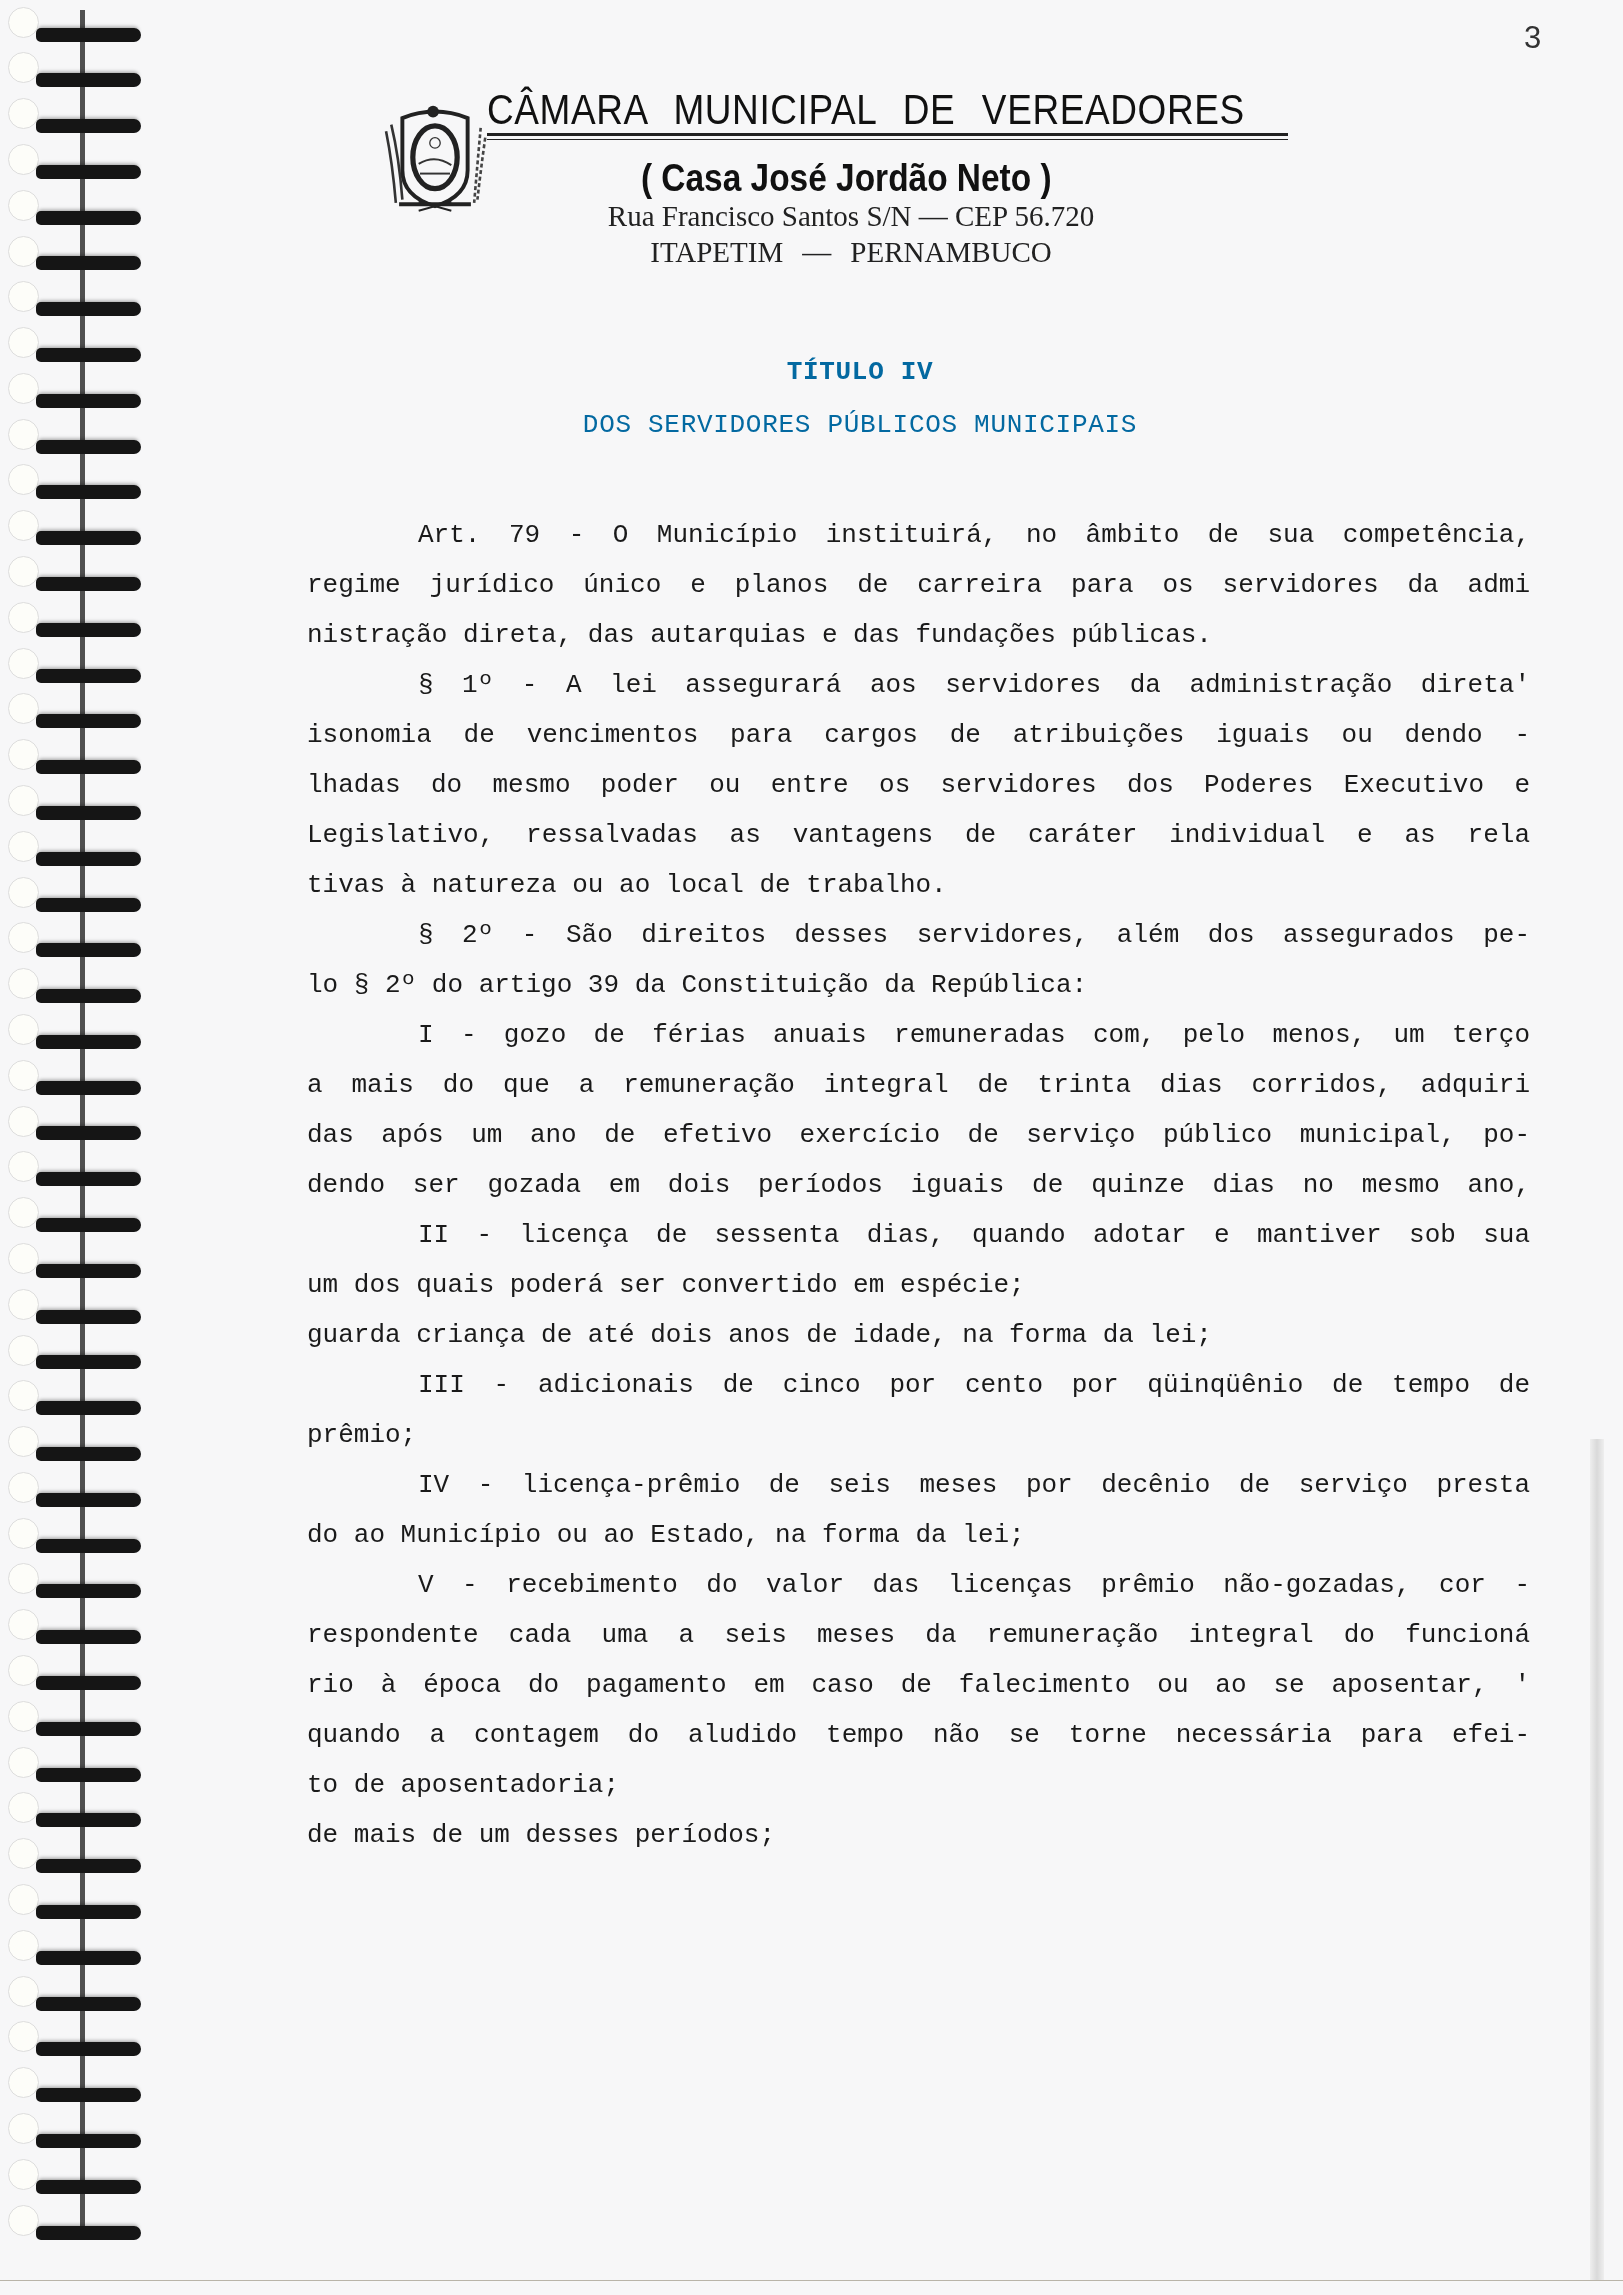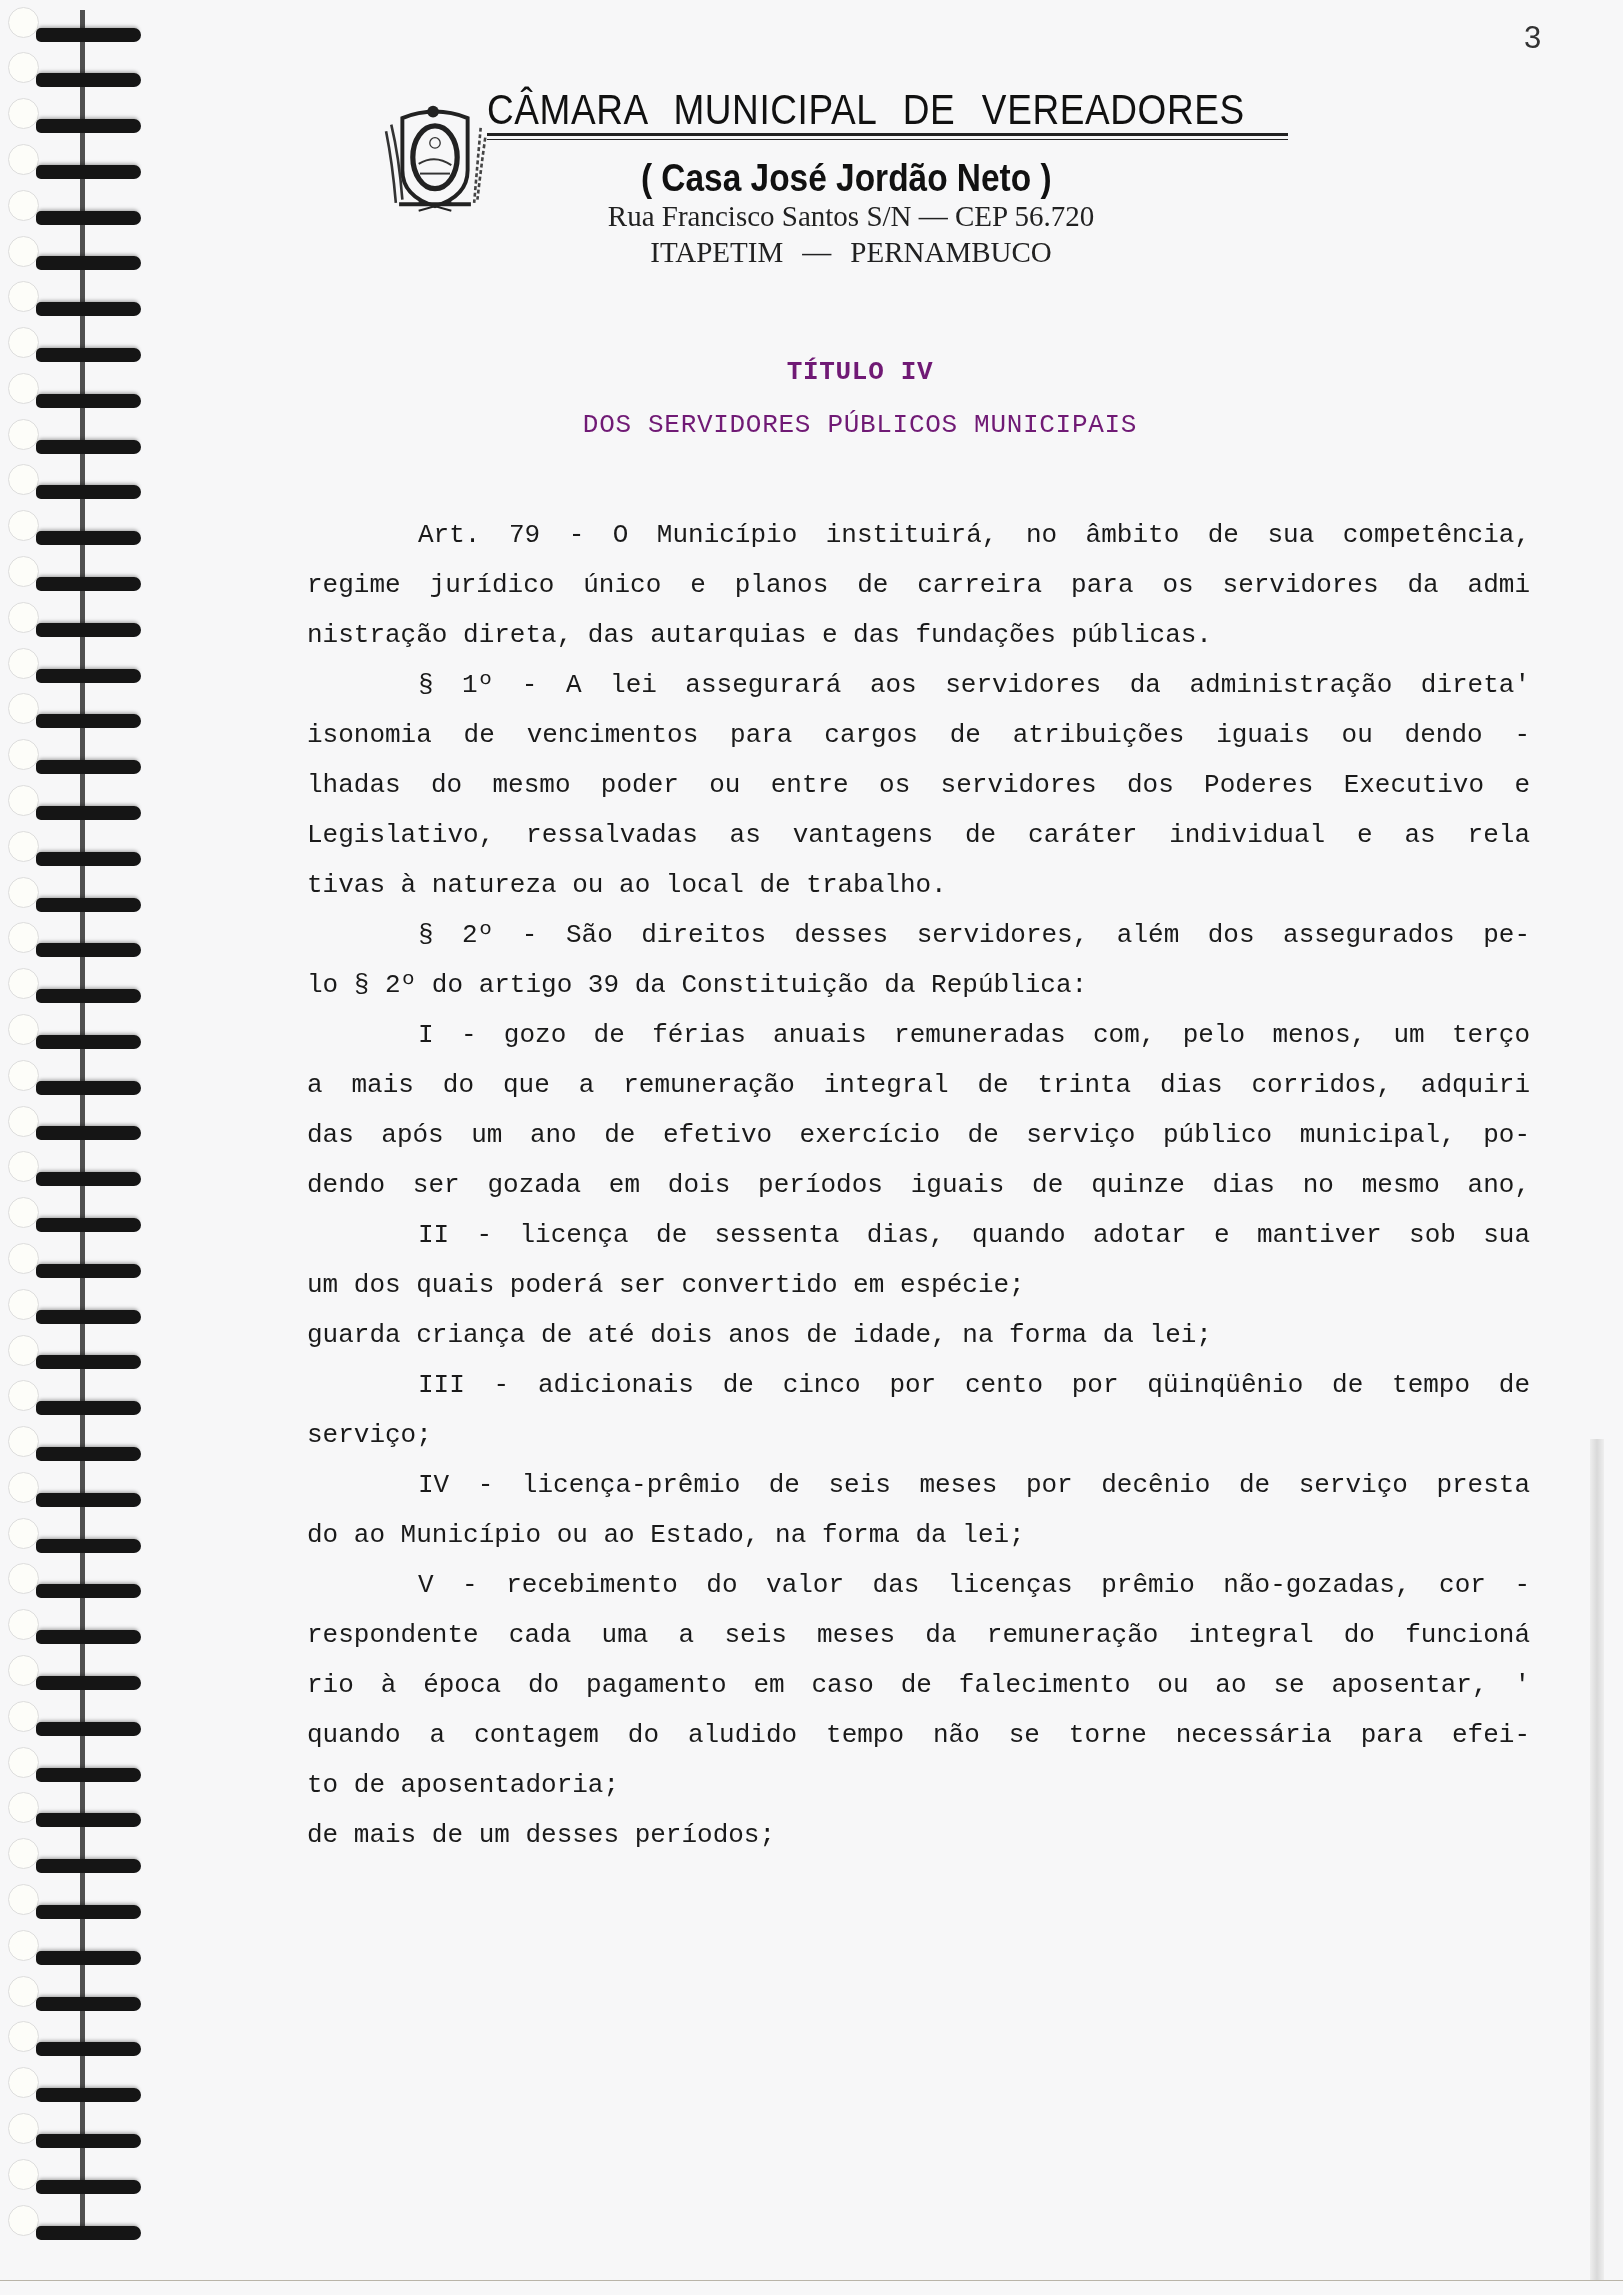--- a/index.html
+++ b/index.html
@@ -53,21 +53,21 @@
     text-align: center; font-family: "Liberation Serif", serif; font-size: 29px; color: #222;
   }
   .lh-city {
     position: absolute; left: 0; width: 1623px; top: 236px; padding-left: 79px; box-sizing: border-box;
     text-align: center; font-family: "Liberation Serif", serif; font-size: 29px; color: #222; word-spacing: 11.8px;
   }
 
   
   .heading {
     position: absolute; left: 0; width: 1623px; padding-left: 97px; box-sizing: border-box;
-    text-align: center; font-size: 26px; color: #701a75; letter-spacing: 0.7px; font-family: Liberation Mono, monospace;
+    text-align: center; font-size: 26px; color: #0369a1; letter-spacing: 0.7px; font-family: Liberation Mono, monospace;
   }
   .h-title { top: 357px; font-weight: bold; }
   .h-sub { top: 410px; }
 
   
   .body-text { position: absolute; left: 307px; top: 510px; width: 1223px; }
   .line {
     height: 50px; line-height: 50px; font-size: 26px; white-space: nowrap;
     text-align: justify; text-align-last: justify; color: #1a1a1a;
   }
@@ -219,21 +219,21 @@
     <div class="line indent">§ 2º - São direitos desses servidores, além dos assegurados pe-</div>
     <div class="line last">lo § 2º do artigo 39 da Constituição da República:</div>
     <div class="line indent">I - gozo de férias anuais remuneradas com, pelo menos, um terço</div>
     <div class="line">a mais do que a remuneração integral de trinta dias corridos, adquiri</div>
     <div class="line">das após um ano de efetivo exercício de serviço público municipal, po-</div>
     <div class="line">dendo ser gozada em dois períodos iguais de quinze dias no mesmo ano,</div>
     <div class="line indent">II - licença de sessenta dias, quando adotar e mantiver sob sua</div>
     <div class="line last">um dos quais poderá ser convertido em espécie;</div>
     <div class="line last">guarda criança de até dois anos de idade, na forma da lei;</div>
     <div class="line indent">III - adicionais de cinco por cento por qüinqüênio de tempo de</div>
-    <div class="line last">serviço;</div>
+    <div class="line last">prêmio;</div>
     <div class="line indent">IV - licença-prêmio de seis meses por decênio de serviço presta</div>
     <div class="line last">do ao Município ou ao Estado, na forma da lei;</div>
     <div class="line indent">V - recebimento do valor das licenças prêmio não-gozadas, cor -</div>
     <div class="line">respondente cada uma a seis meses da remuneração integral do funcioná</div>
     <div class="line">rio à época do pagamento em caso de falecimento ou ao se aposentar, '</div>
     <div class="line">quando a contagem do aludido tempo não se torne necessária para efei-</div>
     <div class="line last">to de aposentadoria;</div>
     <div class="line last">de mais de um desses períodos;</div>
   </div>
 

